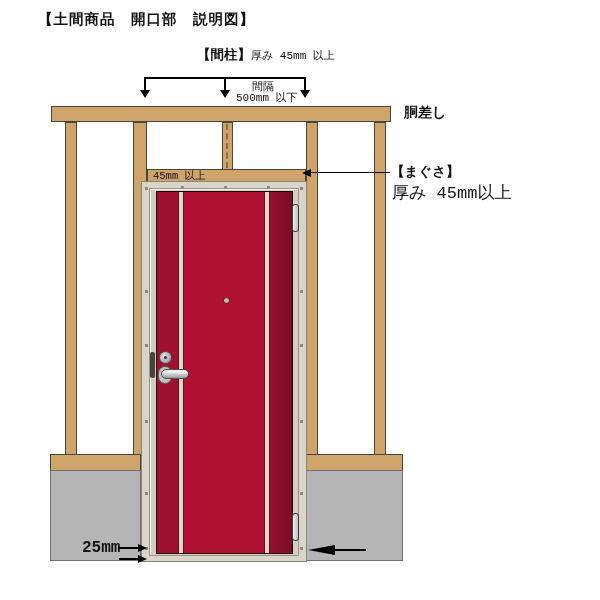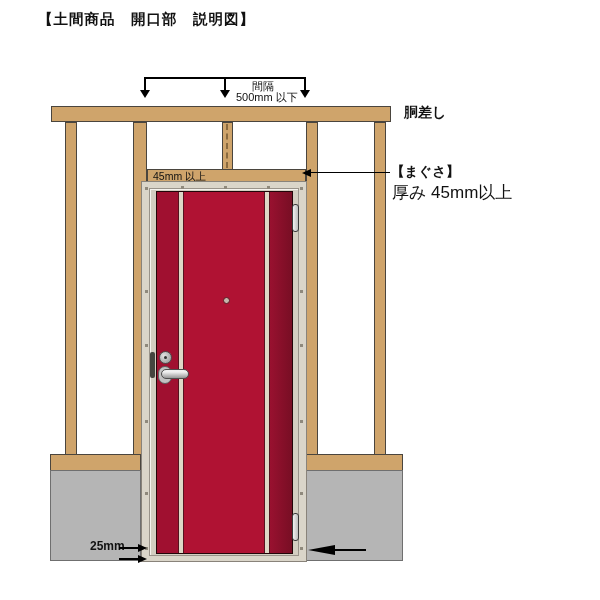--- a/index.html
+++ b/index.html
@@ -1,31 +1,31 @@
 <!DOCTYPE html>
 <html><head>
 <meta charset="utf-8">
 <style>
   html,body{margin:0;padding:0;background:#ffffff;}
   #canvas{
     position:relative;width:600px;height:600px;background:#ffffff;overflow:hidden;
-    font-family:Liberation Sans, sans-serif;color:#111;
+    font-family:Liberation Mono, monospace;color:#111;
   }
   .abs{position:absolute;}
   
   .title{left:38px;top:10px;font-size:14.5px;font-weight:bold;letter-spacing:1px;}
   .stud-note{left:197px;top:46px;font-size:11px;white-space:nowrap;}
   .stud-note b{font-size:13.5px;}
   .spacing1{left:252px;top:79px;font-size:11px;}
   .spacing2{left:236px;top:90px;font-size:11px;white-space:nowrap;}
   .girder-label{left:404px;top:104px;font-size:14px;font-weight:bold;}
   .magusa-label{left:391px;top:163px;font-size:13.5px;font-weight:bold;white-space:nowrap;text-align:center;}
   .magusa-spec{left:392px;top:181px;font-size:17px;white-space:nowrap;}
   .lintel-text{left:147px;top:169px;width:159px;height:15px;font-size:10.5px;line-height:15px;padding-left:6px;box-sizing:border-box;}
-  .gap-label{left:90px;top:539px;font-size:12px;font-weight:bold;}
+  .gap-label{left:82px;top:539px;font-size:16px;font-weight:bold;}
   .floor-label{left:369px;top:540px;font-size:13px;font-weight:bold;white-space:nowrap;}
   
   .wood{background:#cfa46b;border:1px solid #4a453e;box-sizing:border-box;}
   .beam{left:51px;top:106px;width:340px;height:16px;}
   .post{top:122px;height:333px;}
   .post-lo{left:65px;width:12px;}
   .post-li{left:133px;width:14px;}
   .post-ri{left:306px;width:12px;}
   .post-ro{left:374px;width:12px;}
   .stub{left:222px;top:122px;width:11px;height:48px;}
@@ -78,20 +78,21 @@
   .floor-line{left:334px;top:549px;width:32px;}
   .floor-head{left:308px;top:545px;width:0;height:0;border-top:5px solid transparent;border-bottom:5px solid transparent;border-right:27px solid #000;}
 </style>
 </head>
 <body>
 
 <div id="canvas">
 
   <div class="abs title">【土間商品　開口部　説明図】</div>
 
+  <div class="abs stud-note"><b>【間柱】</b><span>厚み 45mm 以上</span></div>
 
   <div class="abs hline bracket-top"></div>
   <div class="abs vline stem1"></div>
   <div class="abs vline stem2"></div>
   <div class="abs vline stem3"></div>
   <div class="abs arr-down ad1"></div>
   <div class="abs arr-down ad2"></div>
   <div class="abs arr-down ad3"></div>
   <div class="abs spacing1">間隔</div>
   <div class="abs spacing2">500mm 以下</div>

